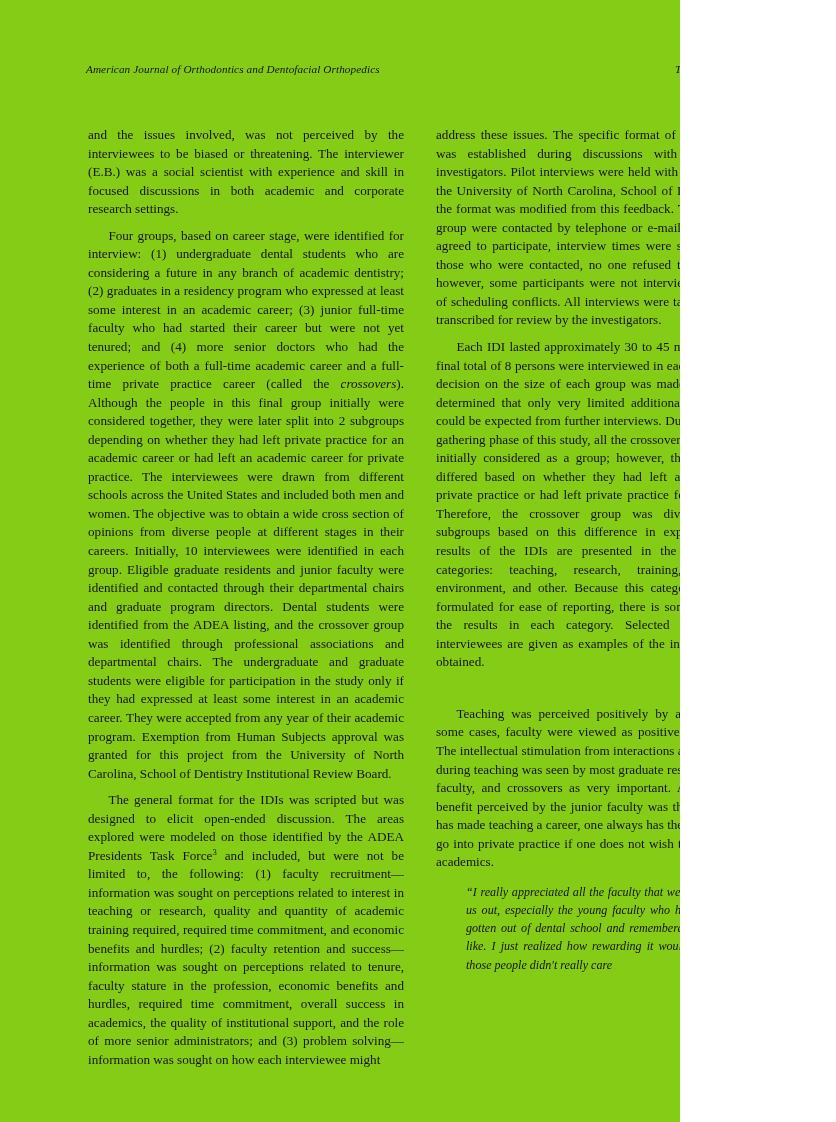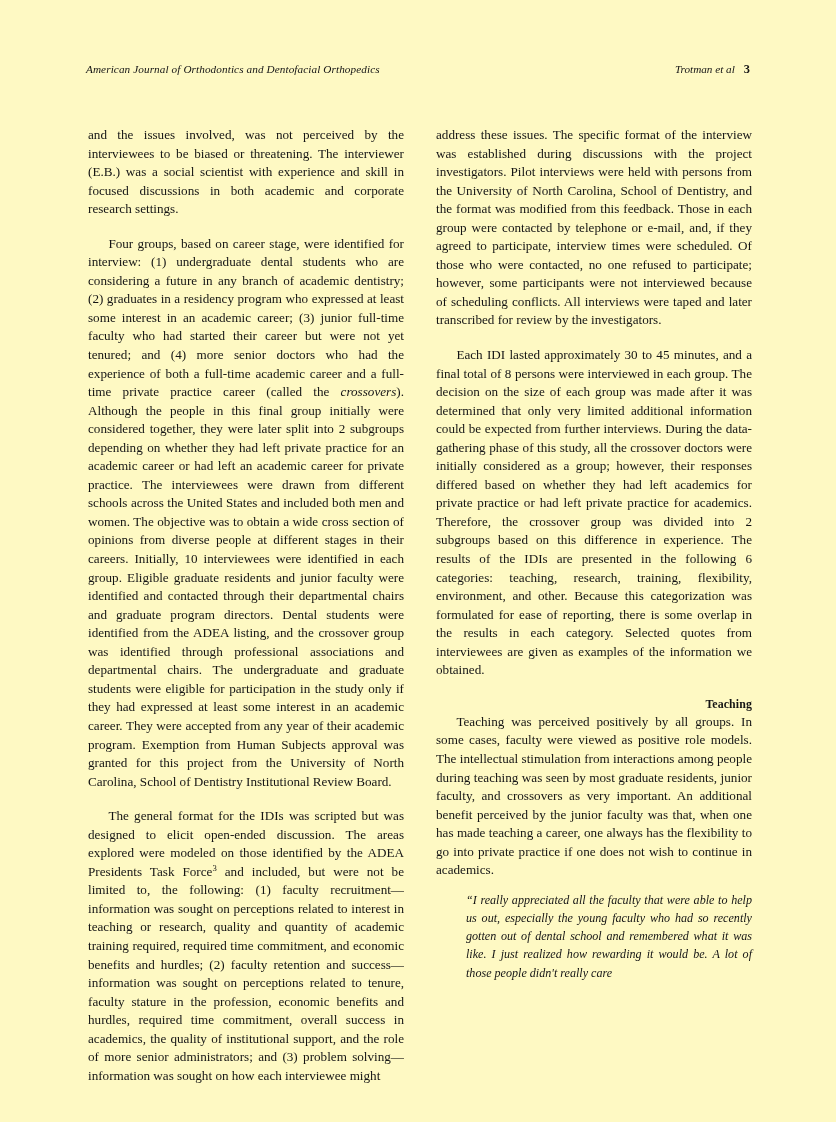--- a/index.html
+++ b/index.html
@@ -2,23 +2,23 @@
 <html><head>
 <meta charset="utf-8">
 <style>
   html, body {
     margin: 0;
     padding: 0;
     background: #ffffff;
   }
   .page {
     position: relative;
-    width: 836px;
+    width: 680px;
     height: 1122px;
-    background: #fef9c3;
+    background: #84cc16;
     overflow: hidden;
     font-family: "Liberation Serif", "DejaVu Serif", serif;
     color: #141414;
   }
 
   
   .running-head {
     position: absolute;
     left: 86px;
     top: 62px;
@@ -68,21 +68,21 @@
     line-height: 18.55px;
     text-align: justify;
     text-justify: inter-word;
     text-indent: 1.55em;
     hyphens: none;
   }
   p.body.noindent {
     text-indent: 0;
   }
   p.body + p.body {
-    margin-top: 16px;
+    margin-top: 8px;
   }
 
   h2.section {
     margin: 16px 0 1px 0;
     font-family: "Liberation Sans", "DejaVu Sans", sans-serif;
     font-size: 11.4px;
     font-weight: bold;
     letter-spacing: 0.35px;
     line-height: 16px;
     text-transform: uppercase;

